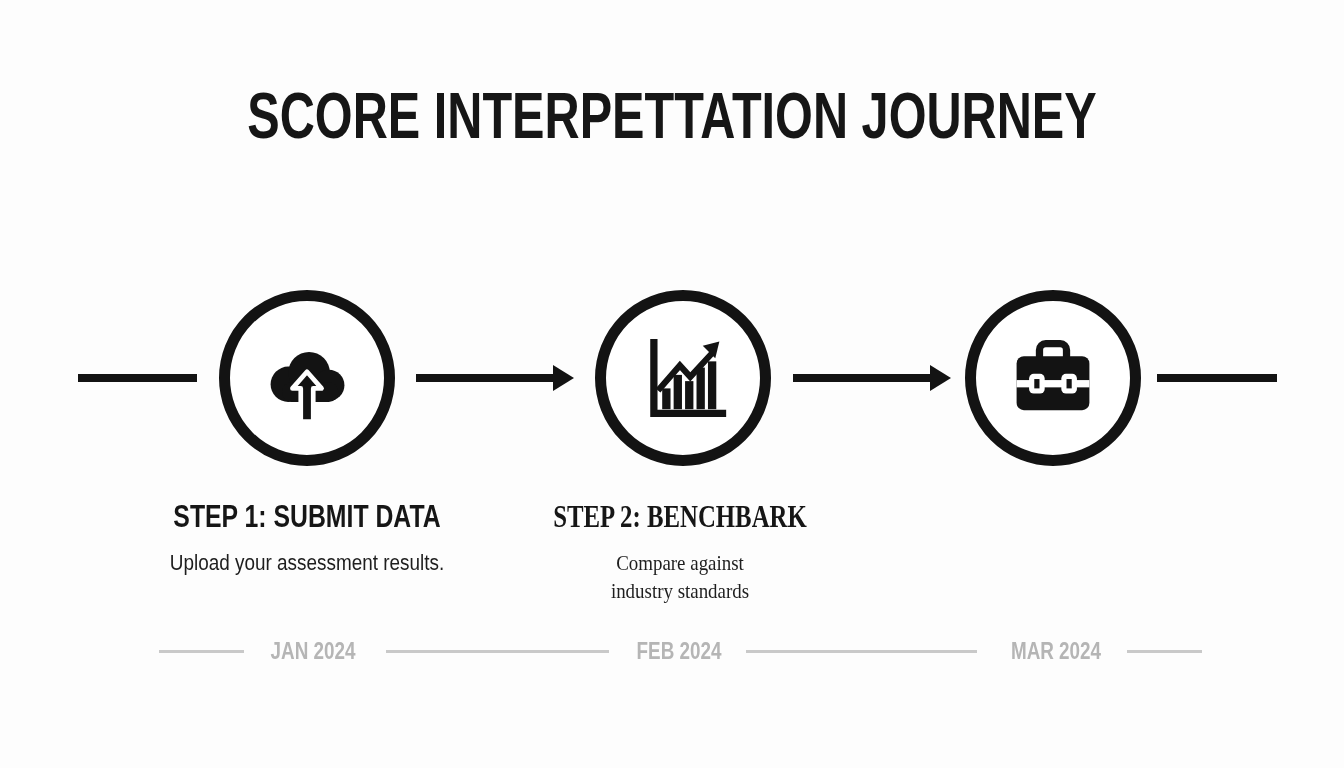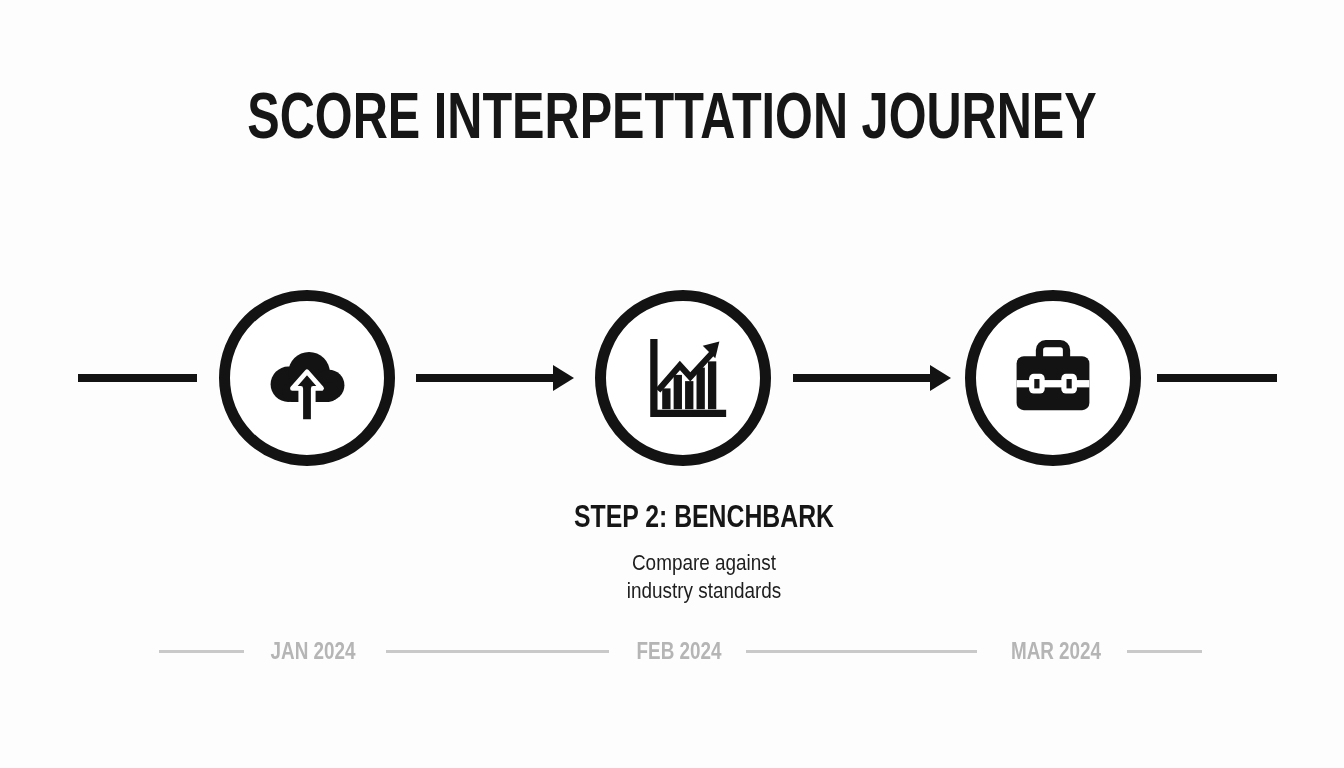--- a/index.html
+++ b/index.html
@@ -74,21 +74,21 @@
   .node.n3 { left: 965px; }
   .node svg { display: block; }
   
   .step-col {
     position: absolute;
     top: 501px;
     width: 360px;
     text-align: center;
   }
   .step-col.c1 { left: 127px;  }
-  .step-col.c2 { left: 524px;  }
+  .step-col.c2 { left: 500px; font-family: Liberation Serif, serif;  }
   .step-col.c3 { left: 878px;  }
   .step-title {
     font-size: 31px;
     font-weight: 700;
     color: #161616;
     line-height: 1.05;
     transform: scaleX(0.80);
     transform-origin: center top;
     white-space: nowrap;
   }
@@ -178,20 +178,24 @@
         <rect x="15" y="29" width="70" height="52" rx="7" fill="#131313"></rect>
         <rect x="15" y="52" width="70" height="7" fill="#ffffff"></rect>
         <rect x="27" y="46" width="15" height="19" rx="4.5" fill="#ffffff"></rect>
         <rect x="32" y="51" width="5" height="9" fill="#131313"></rect>
         <rect x="58" y="46" width="15" height="19" rx="4.5" fill="#ffffff"></rect>
         <rect x="63" y="51" width="5" height="9" fill="#131313"></rect>
       </svg>
     </span>
   </div>
 
+  <div class="step-col c1">
+    <div class="step-title">STEP 1: SUBMIT DATA</div>
+    <div class="step-desc">Upload your assessment results.</div>
+  </div>
   <div class="step-col c2">
     <div class="step-title">STEP 2: BENCHBARK</div>
     <div class="step-desc">Compare against industry standards</div>
   </div>
 
   <div class="date-line d1"></div>
   <span class="date-label t1">JAN 2024</span>
   <div class="date-line d2"></div>
   <span class="date-label t2">FEB 2024</span>
   <div class="date-line d3"></div>

